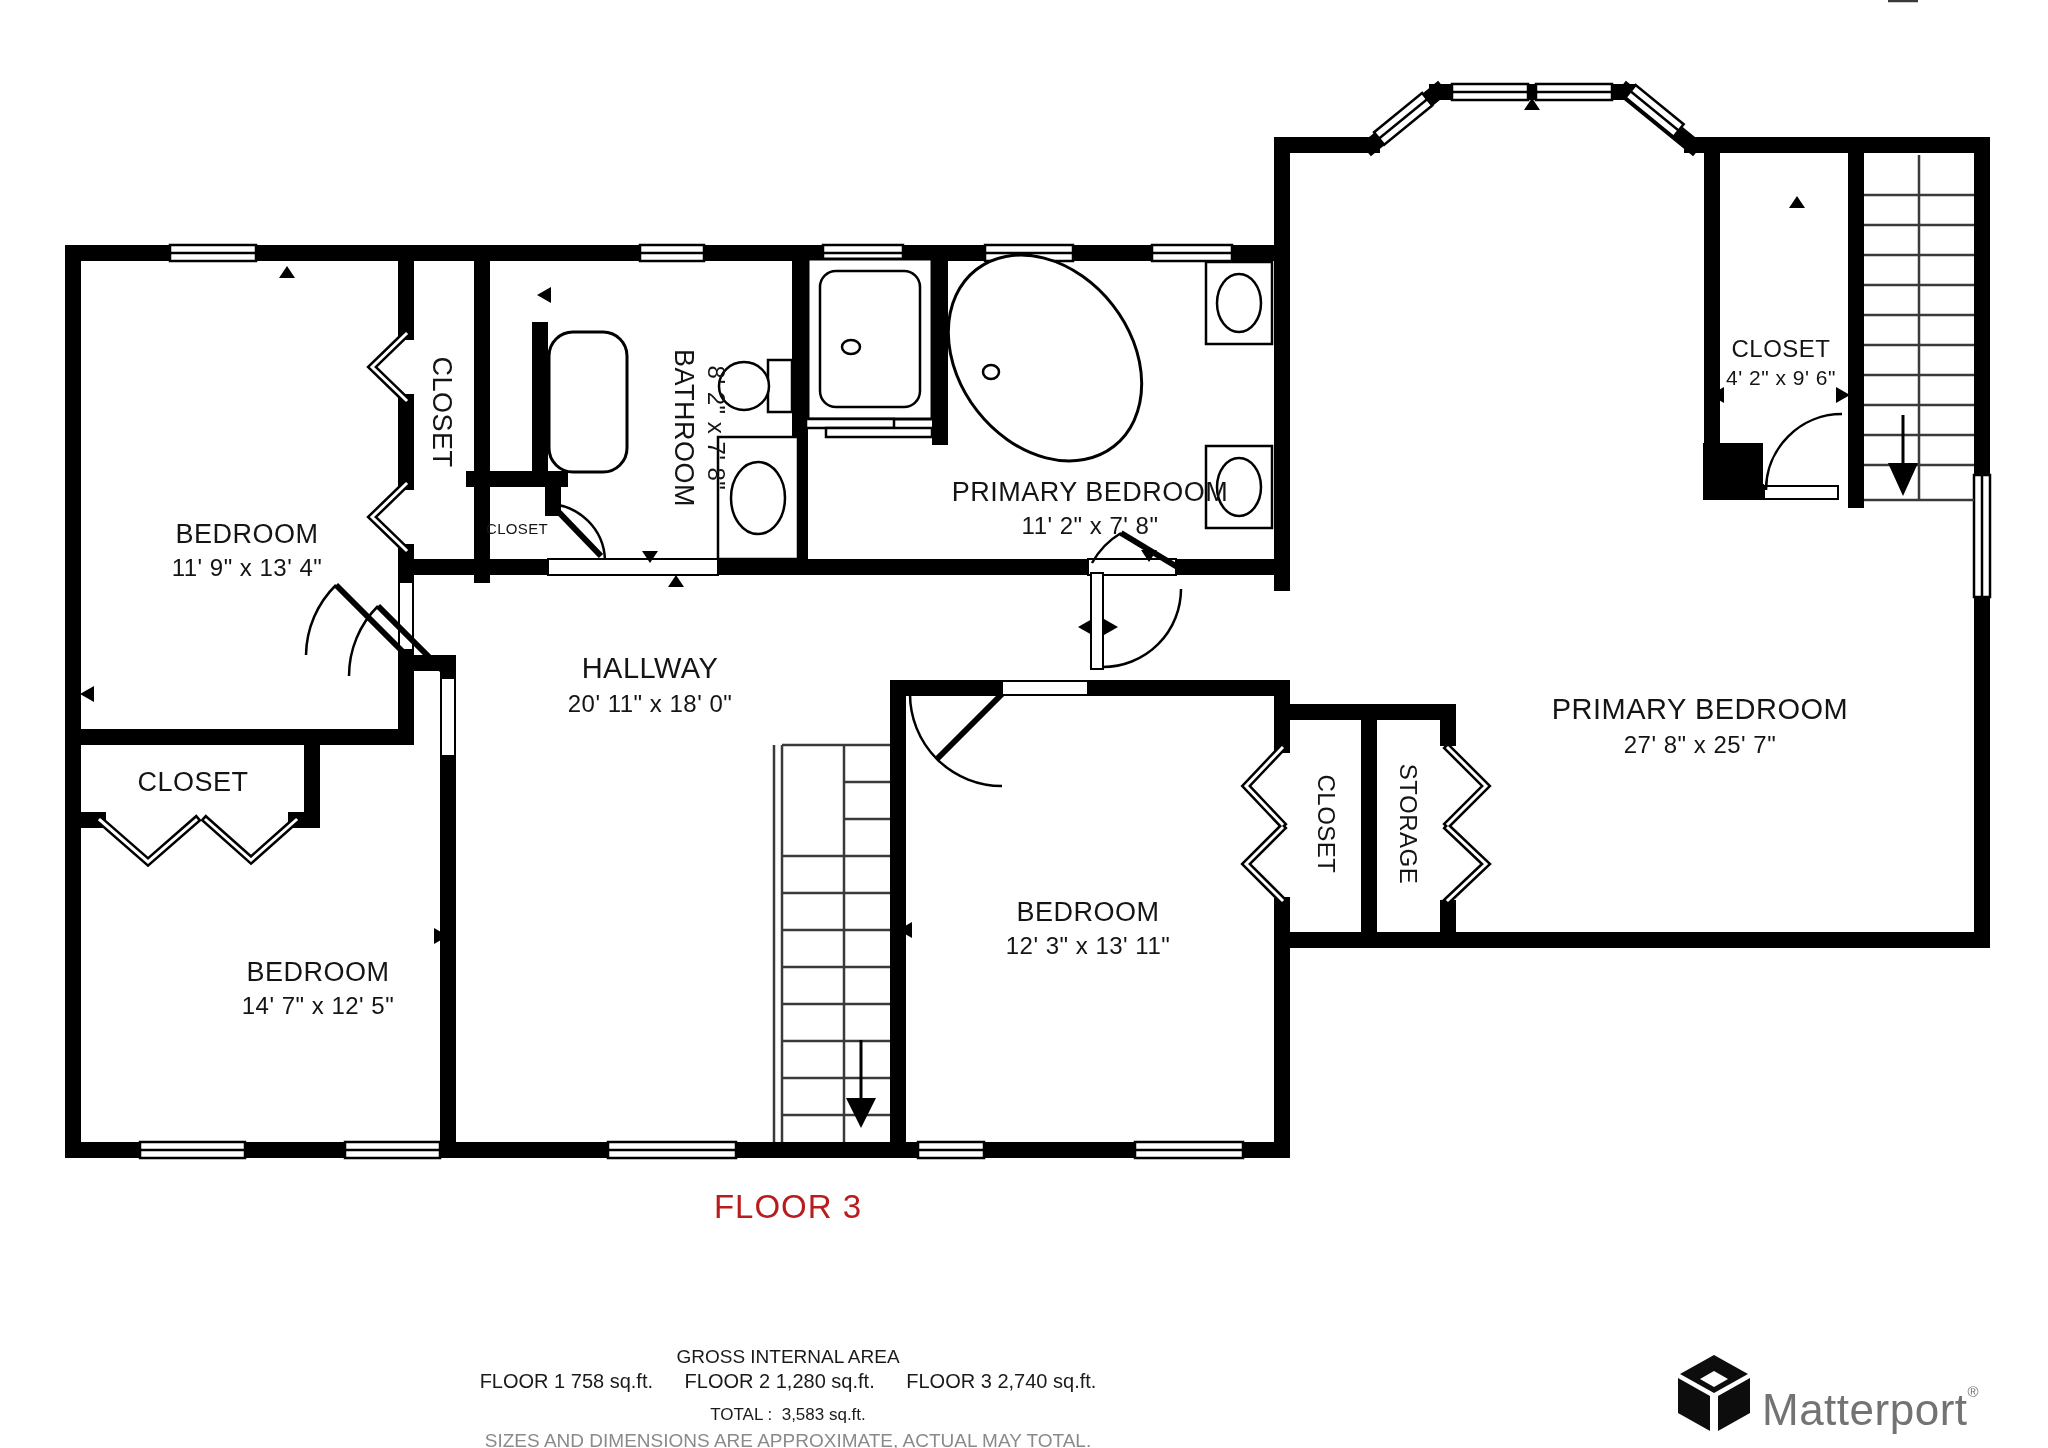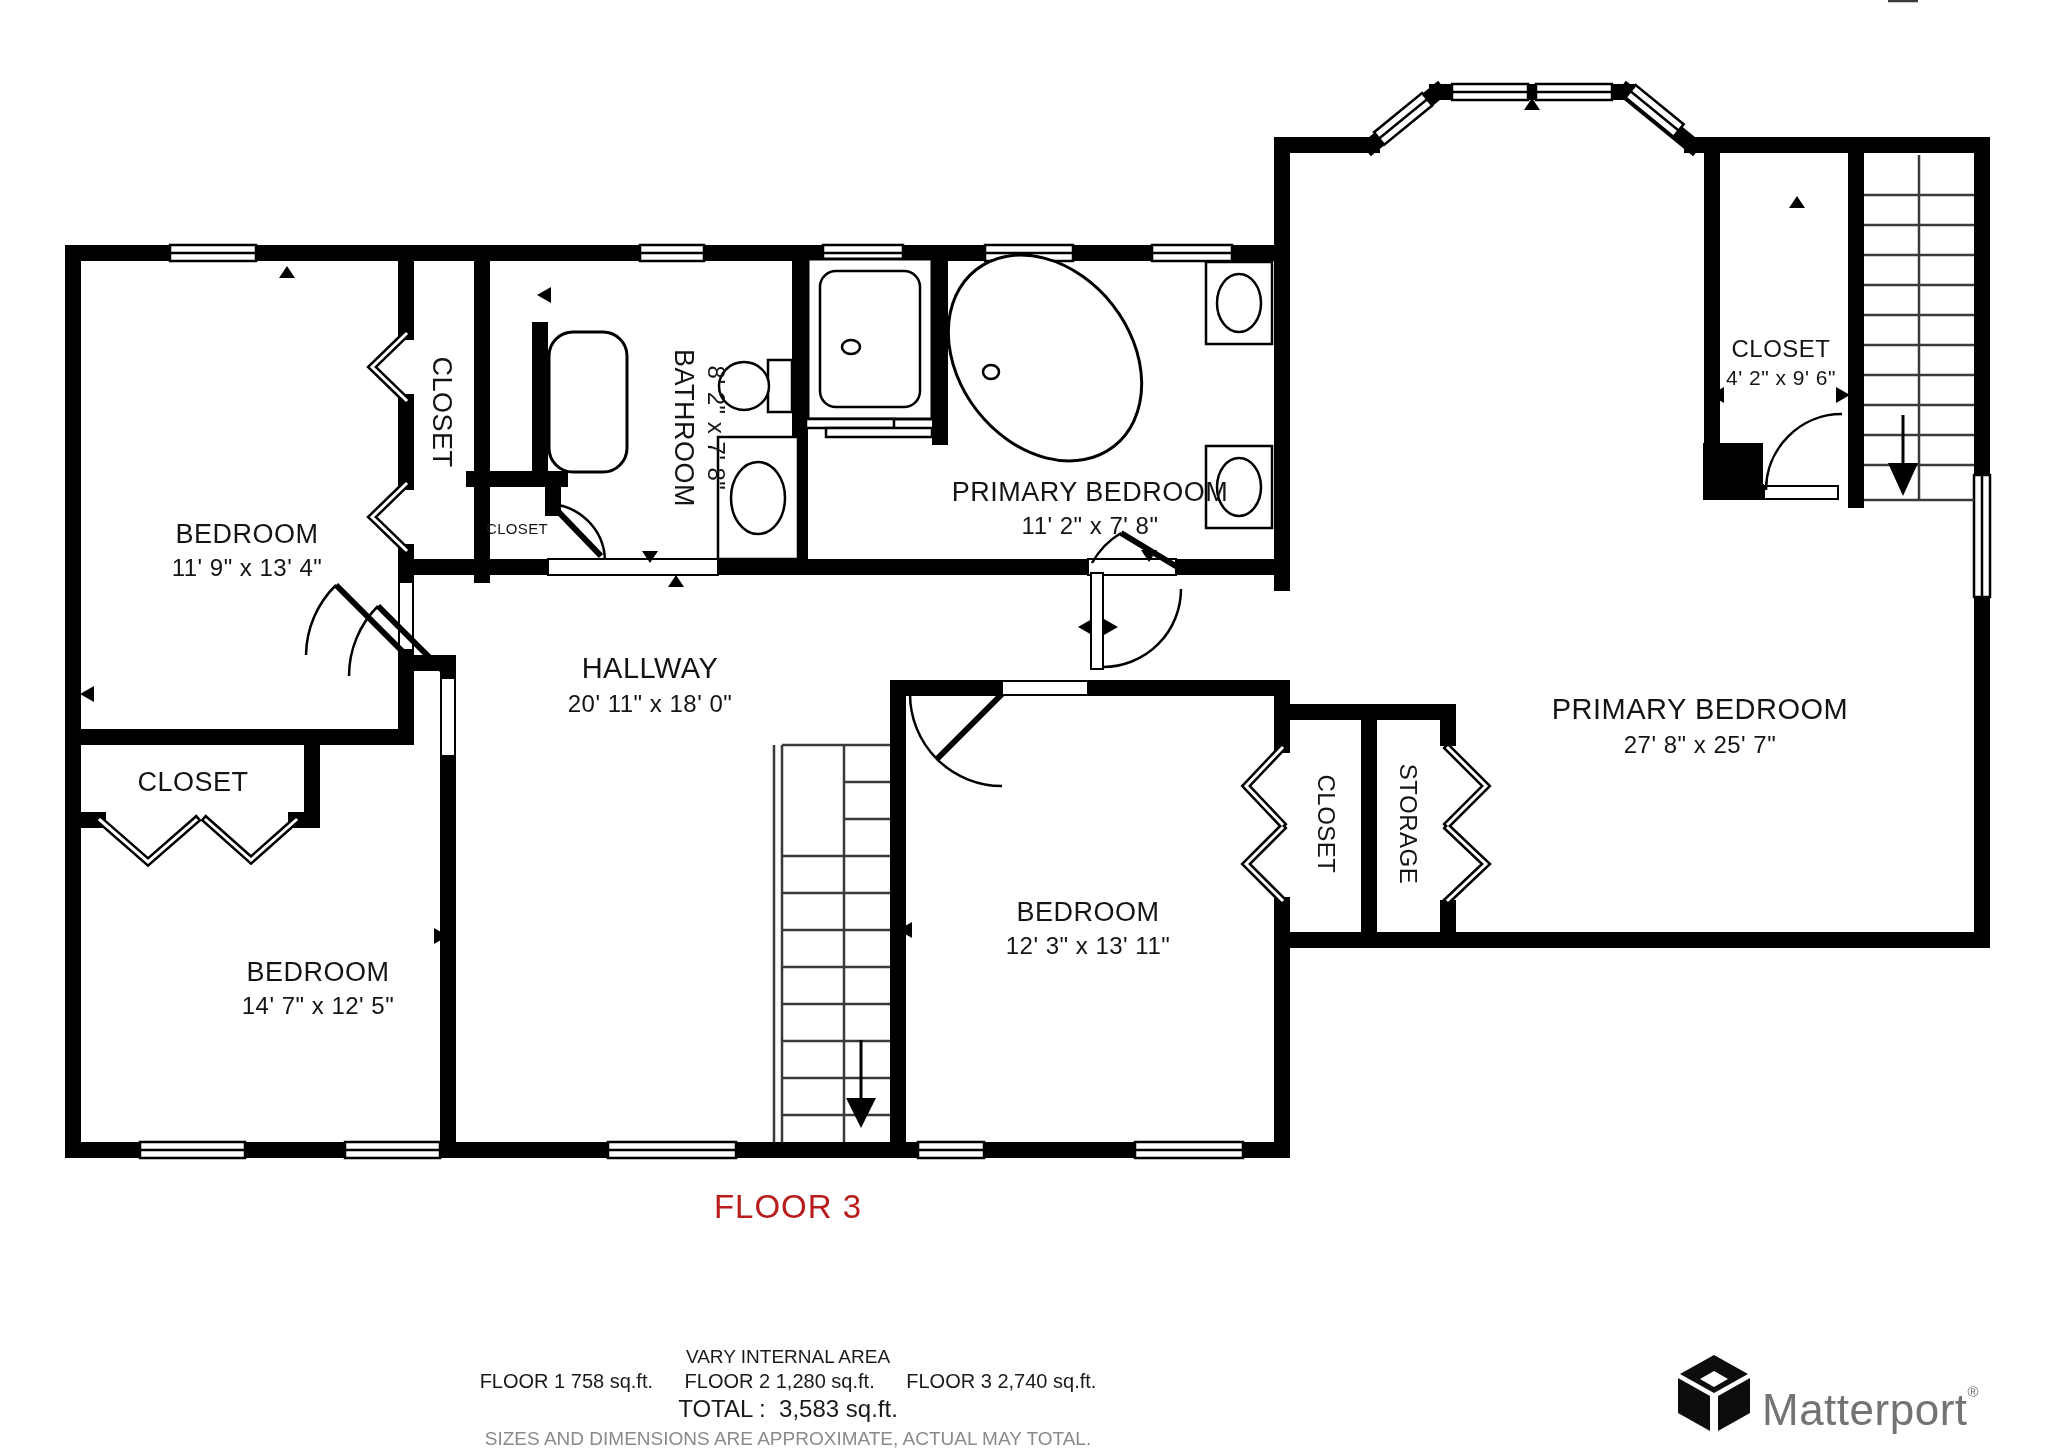--- a/index.html
+++ b/index.html
@@ -15,21 +15,21 @@
   .nm.small{font-size:24px;}
   .dm.small{font-size:21px;}
   .nm.tiny{font-size:15px;letter-spacing:.3px;}
   .floor-title{position:absolute;left:788px;top:1207px;transform:translate(-50%,-50%);
                font-size:33px;letter-spacing:1px;color:#b91c1c;}
   .footer{position:absolute;left:788px;top:1346px;transform:translateX(-50%);
           text-align:center;color:#1a1a1a;}
   .footer .l1{font-size:19px;}
   .footer .l2{font-size:20px;margin-top:2px;}
   .footer .l2 span{margin:0 13px;}
-  .footer .l3{font-size:24px;margin-top:2px;white-space:pre;}
+  .footer .l3{font-size:17px;margin-top:12px;white-space:pre;}
   .footer .l4{font-size:19px;margin-top:5px;color:#8a8a8a;}
   .brand{position:absolute;left:1676px;top:1350px;display:flex;align-items:center;}
   .brand .brand-text{font-size:44px;color:#737373;margin-left:10px;letter-spacing:.5px;margin-top:33px;}
   .brand sup{font-size:15px;vertical-align:28px;}
 </style>
 </head>
 <body>
 
 <div class="stage">
 
@@ -341,21 +341,21 @@
   </div>
 
   <div class="rlabel" style="left:1700px;top:725px">
     <div class="nm big">PRIMARY BEDROOM</div>
     <div class="dm">27' 8" x 25' 7"</div>
   </div>
 
   <div class="floor-title">FLOOR 3</div>
 
   <div class="footer">
-    <div class="l1">VARY INTERNAL AREA</div>
+    <div class="l1">GROSS INTERNAL AREA</div>
     <div class="l2">
       <span>FLOOR 1 758 sq.ft.</span>
       <span>FLOOR 2 1,280 sq.ft.</span>
       <span>FLOOR 3 2,740 sq.ft.</span>
     </div>
     <div class="l3">TOTAL :  3,583 sq.ft.</div>
     <div class="l4">SIZES AND DIMENSIONS ARE APPROXIMATE, ACTUAL MAY TOTAL.</div>
   </div>
 
   <div class="brand">

